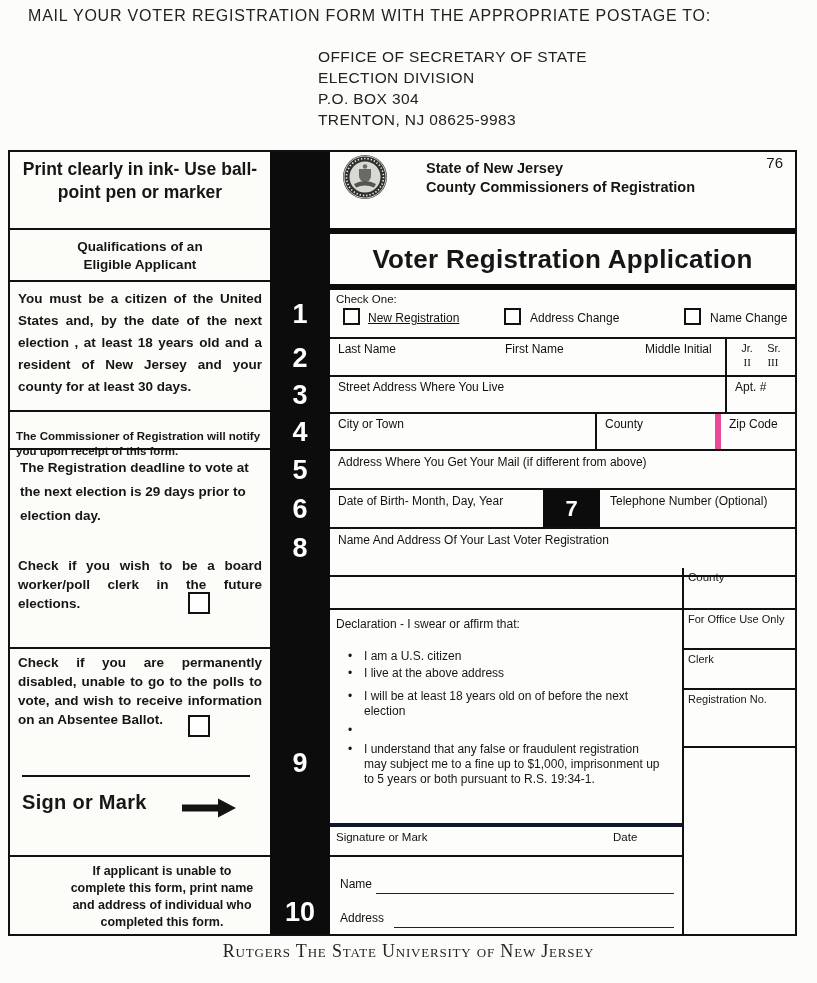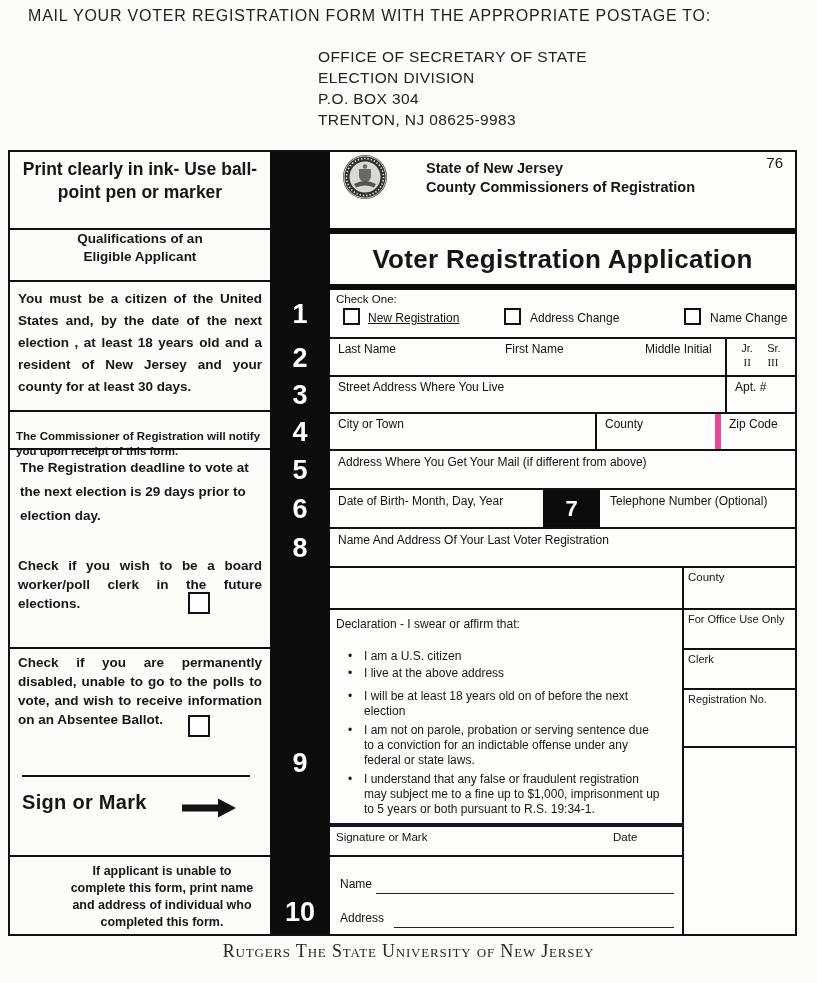--- a/index.html
+++ b/index.html
@@ -14,21 +14,21 @@
     font-size:15.5px; letter-spacing:0.4px; line-height:21px; color:#222; }
 
   
   .form-box { position:absolute; left:8px; top:150px; width:789px; height:786px;
     border:2px solid #111; background:#fdfdfc; }
 
   
   .lcol { position:absolute; left:0; top:0; width:260px; height:782px; background:#fcfcf9; }
   .lsec { border-bottom:2px solid #111; font-weight:bold; position:relative; }
   .l-print   { height:78px;  text-align:center; font-size:17.5px; line-height:23px; padding-top:6px; }
-  .l-qual    { height:52px;  text-align:center; font-size:13.5px; line-height:18px; }
+  .l-qual    { height:52px;  text-align:center; font-size:13.5px; line-height:18px; padding-top:8px; }
   .l-qual .inner { width:170px; margin:0 auto; }
   .l-citizen { height:130px; font-size:13.5px; line-height:22px; padding:6px 8px 0 8px; text-align:justify; }
   .l-comm    { height:38px;  font-size:11.5px; line-height:15px; padding:17px 6px 0 6px; }
   .l-deadline{ height:78px;  font-size:13.5px; line-height:24px; padding:6px 10px 0 10px; border-bottom:none; }
   .l-board   { height:121px; font-size:13.5px; line-height:19px; padding:28px 8px 0 8px; text-align:justify; }
   .l-disabled{ height:208px; font-size:13.5px; line-height:19px; padding:4px 8px 0 8px; text-align:justify; }
   .l-unable  { height:68px;  font-size:12.5px; line-height:17px; padding:6px 12px 0 12px; text-align:center; border-bottom:none;margin-left:44px; }
   .cb-big { position:absolute; width:22px; height:22px; border:2px solid #111; background:#fff; }
   .sig-line { position:absolute; left:12px; top:126px; width:228px; border-top:2px solid #111; }
   .sign-mark { position:absolute; left:12px; top:144px; font-size:20px; font-weight:bold; letter-spacing:0.3px; }
@@ -56,21 +56,21 @@
   .r-title { position:absolute; top:82px; left:0; width:465px; height:50px;
     text-align:center; font-size:26px; font-weight:bold; line-height:50px; letter-spacing:0.3px; }
   .bar2 { top:132px; height:6px; }
 
   .r1 { top:138px; height:49px; }
   .r2 { top:187px; height:38px; }
   .r3 { top:225px; height:37px; }
   .r4 { top:262px; height:37px; }
   .r5 { top:299px; height:39px; }
   .r6 { top:338px; height:39px; }
-  .r8a{ top:377px; height:39px; }
+  .r8a{ top:377px; height:48px; }
 
   .suffix-cell { position:absolute; left:395px; top:0; width:70px; height:100%;
     border-left:2px solid #111; padding-top:2px; }
   .suffix-row { display:flex; justify-content:space-evenly; font-size:11px; line-height:14px; }
   .suffix-row.serif { font-family:"Liberation Serif", serif; }
   .apt-cell { position:absolute; left:395px; top:0; width:70px; height:100%; border-left:2px solid #111; }
   .county-cell { position:absolute; left:265px; top:0; width:120px; height:100%; border-left:2px solid #111; }
   .zip-cell { position:absolute; left:385px; top:0; width:80px; height:100%; border-left:6px solid #ec4899; }
   .dob-black { position:absolute; left:213px; top:0; width:57px; height:100%; background:#0c0c0c;
     color:#fff; font-weight:bold; font-size:22px; text-align:center; line-height:37px; }
@@ -247,21 +247,20 @@
             <div class="decl-item mt2">
               <span class="dot">•</span>
               <span class="txt">I live at the above address</span>
             </div>
             <div class="decl-item mt8">
               <span class="dot">•</span>
               <span class="txt">I will be at least 18 years old on of before the next election</span>
             </div>
             <div class="decl-item mt4">
               <span class="dot">•</span>
-              <span class="txt">I am not on parole, probation or serving sentence due to a conviction for an indictable offense under any federal or state laws.</span>
             </div>
             <div class="decl-item mt4">
               <span class="dot">•</span>
               <span class="txt">I understand that any false or fraudulent registration may subject me to a fine up to $1,000, imprisonment up to 5 years or both pursuant to R.S. 19:34-1.</span>
             </div>
           </div>
 
           <div class="sigrow">
             <div class="fl-sm" style="left:6px;  top:4px;">Signature or Mark</div>
             <div class="fl-sm" style="left:283px; top:4px;">Date</div>

